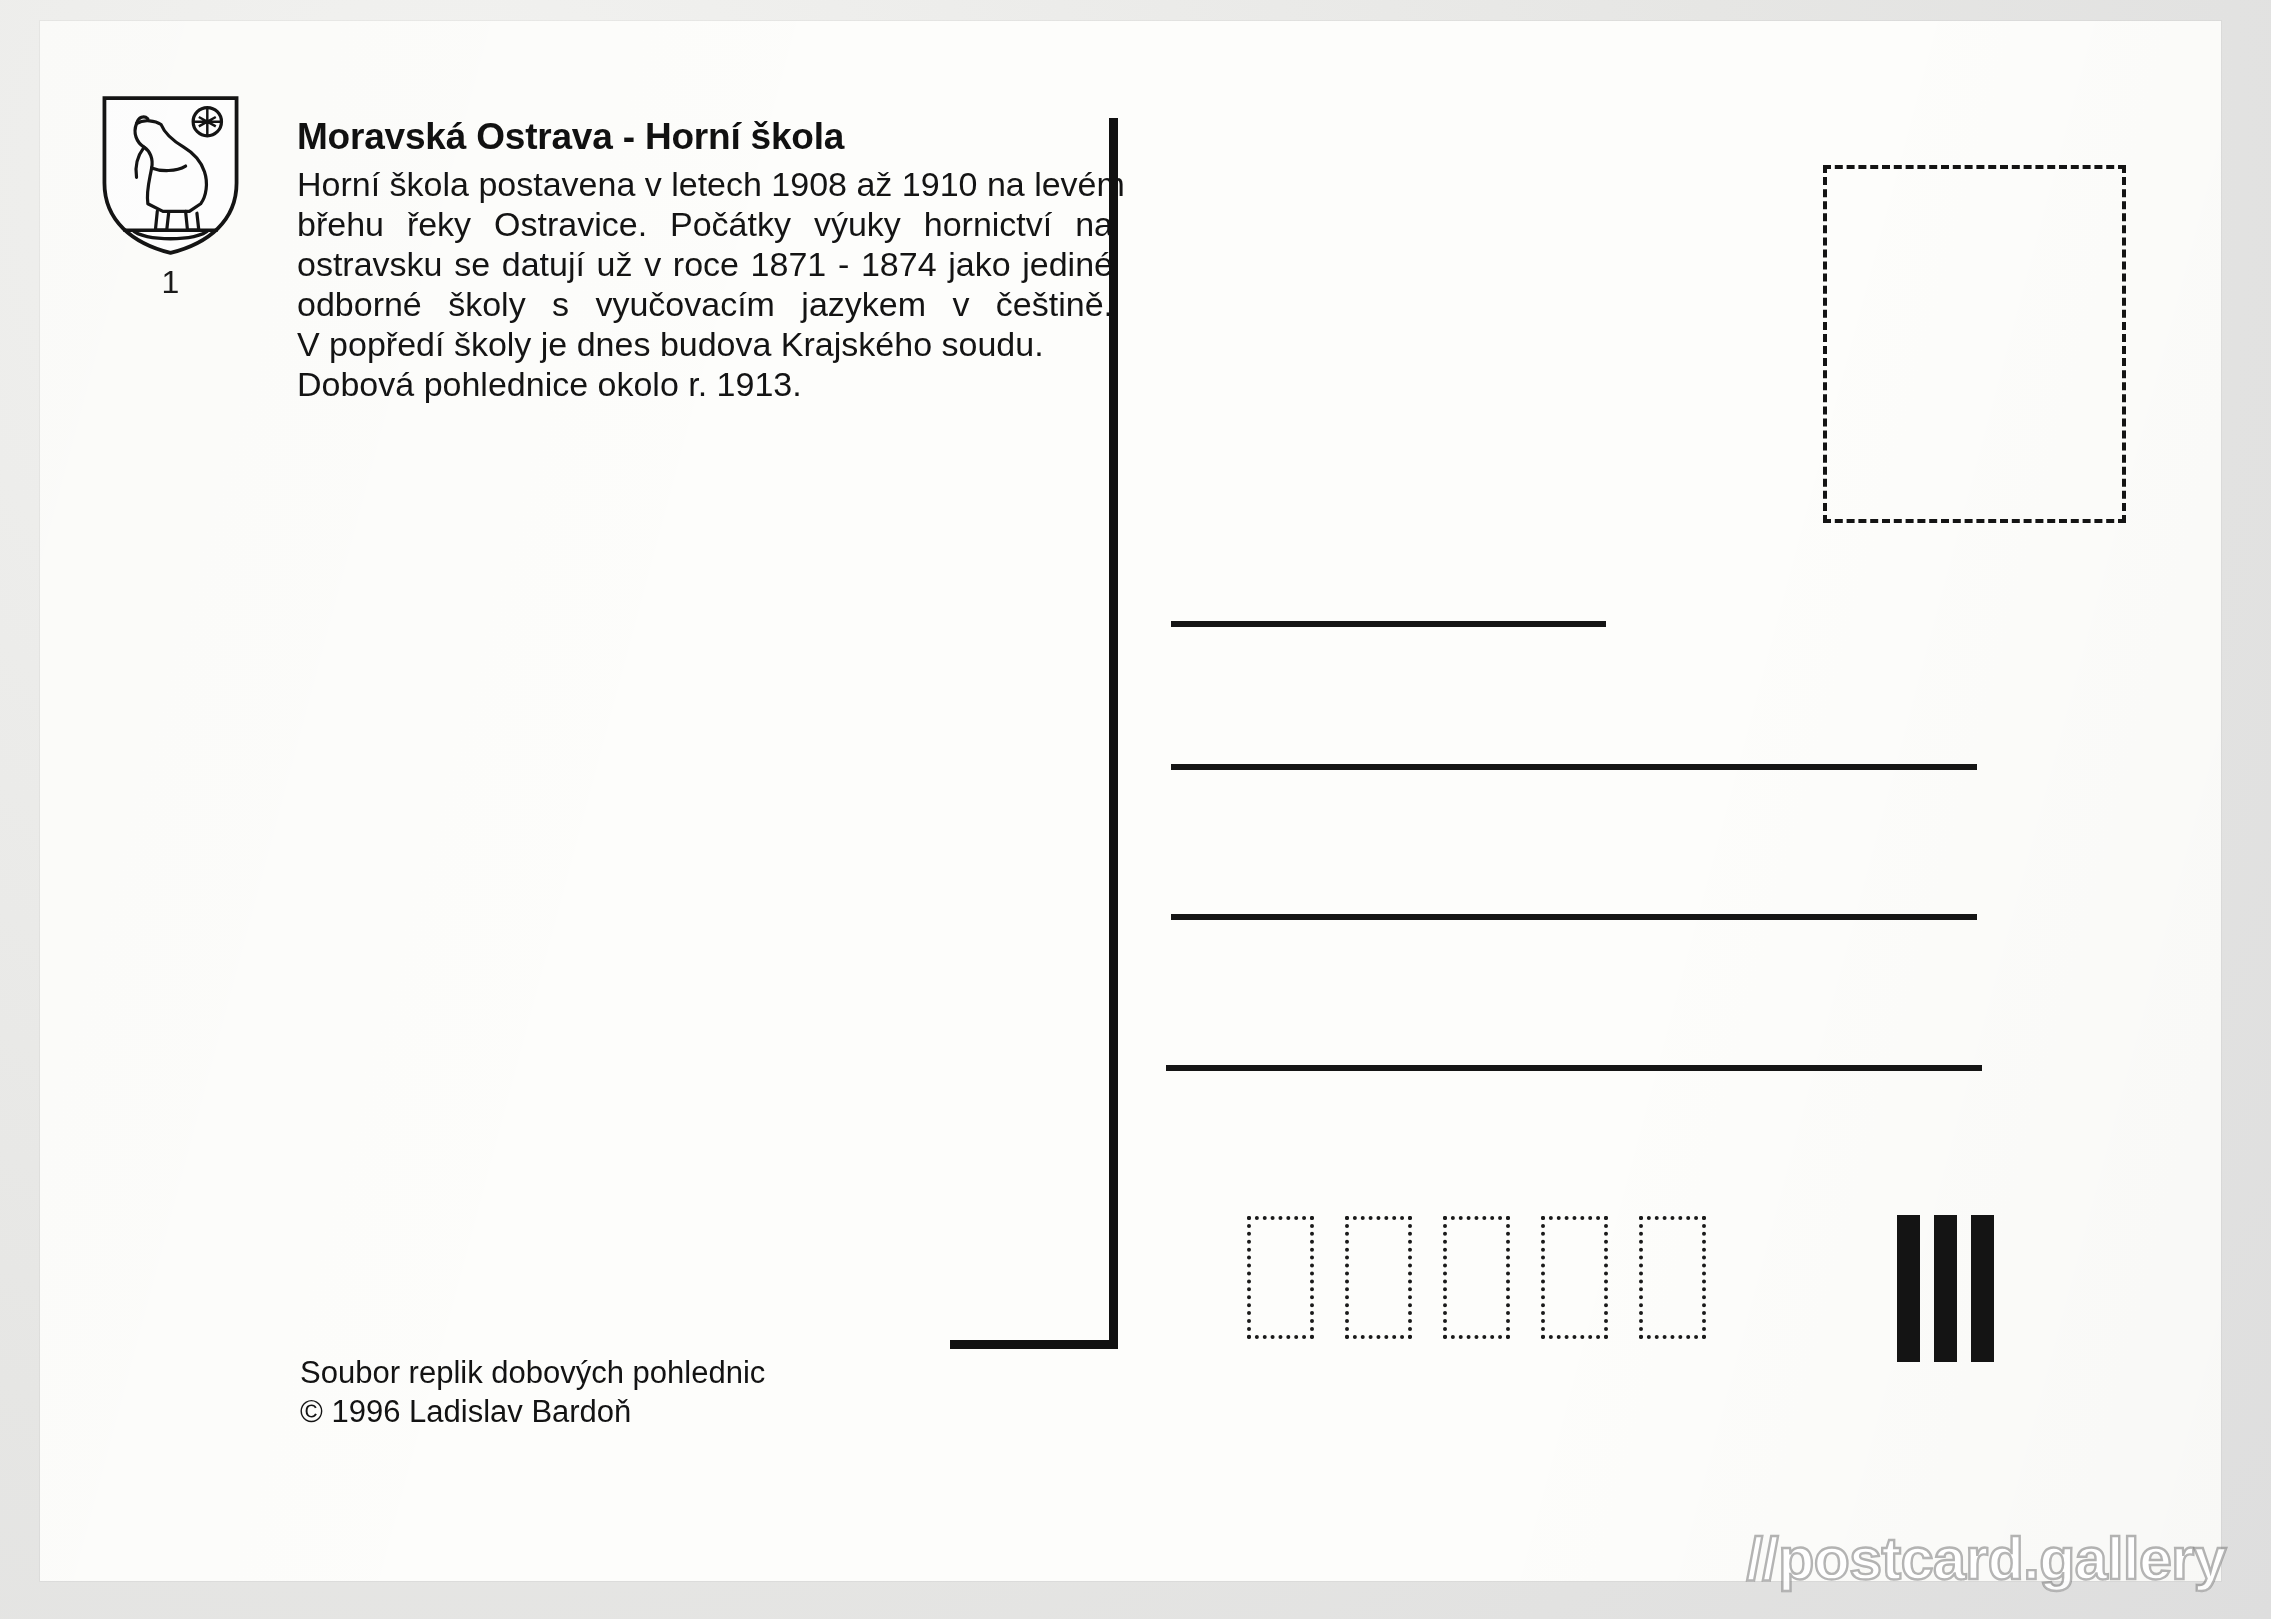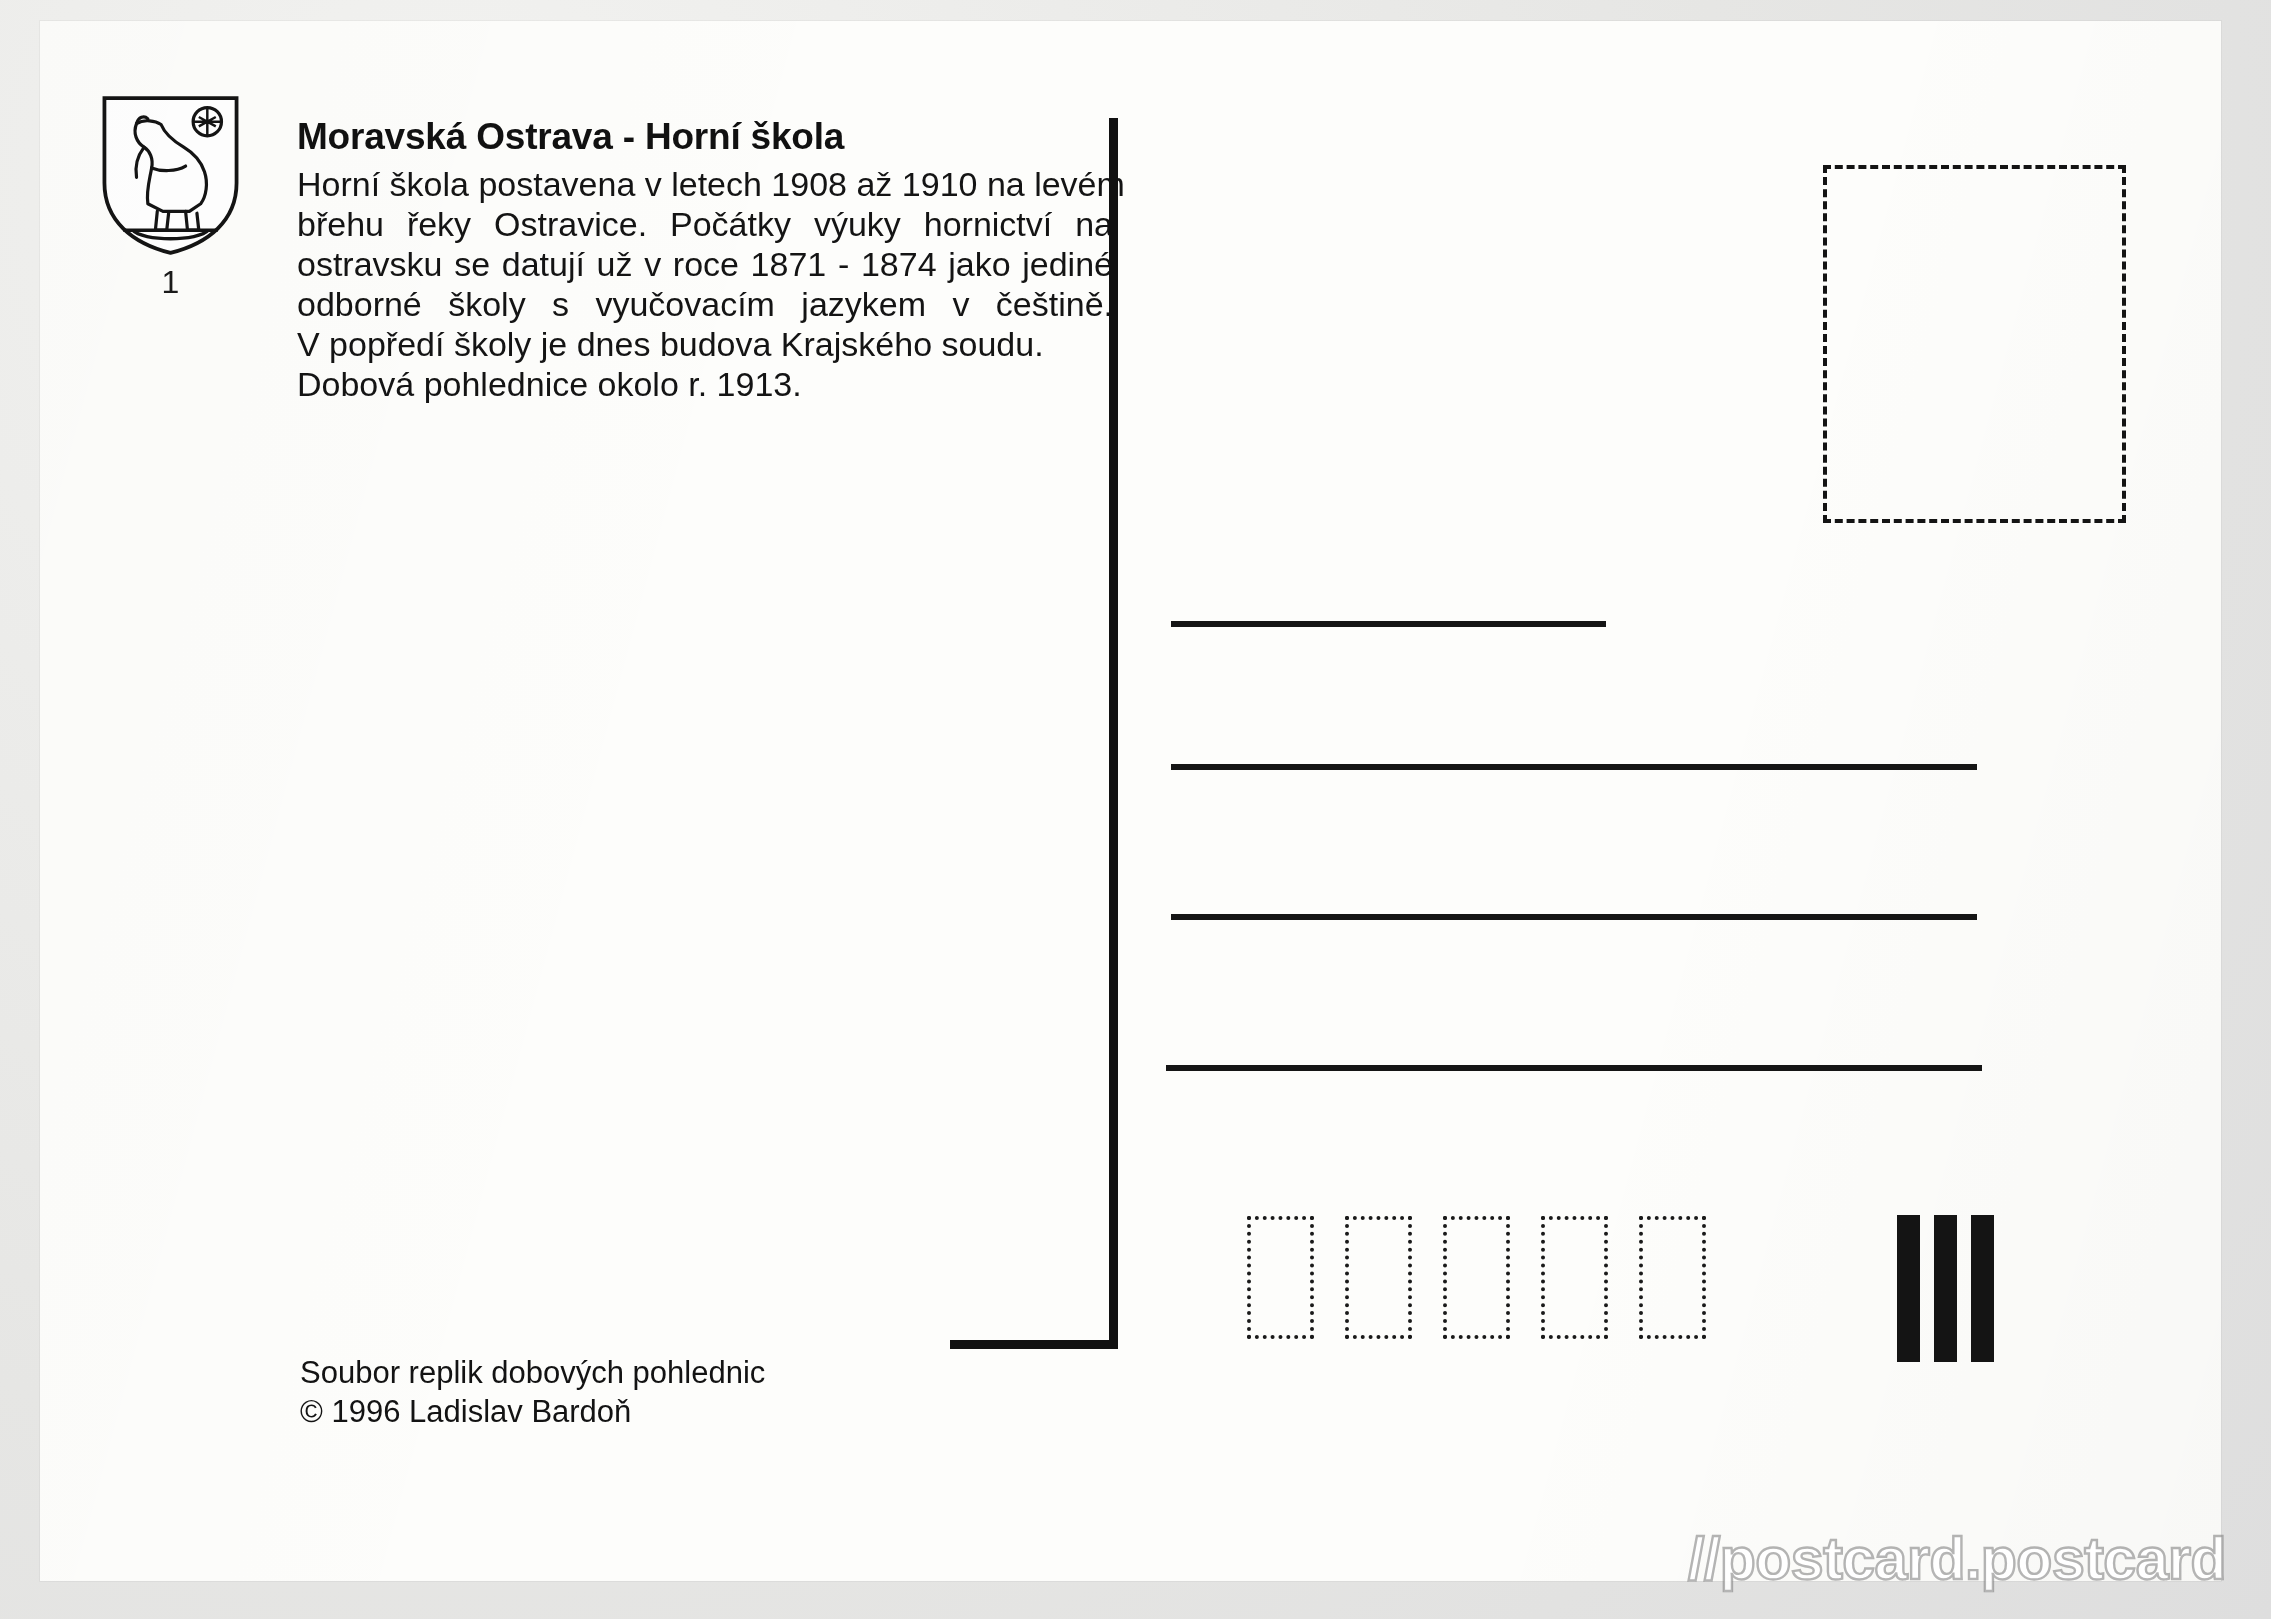--- a/index.html
+++ b/index.html
@@ -247,14 +247,14 @@
     <div class="bar"></div>
   </div>
 
   <div id="footer-credit">
     <div>Soubor replik dobových pohlednic</div>
     <div>© 1996 Ladislav Bardoň</div>
   </div>
 
 </div>
 
-<div id="watermark">//postcard.postcard</div>
+<div id="watermark">//postcard.gallery</div>
 
 
 </body></html>

